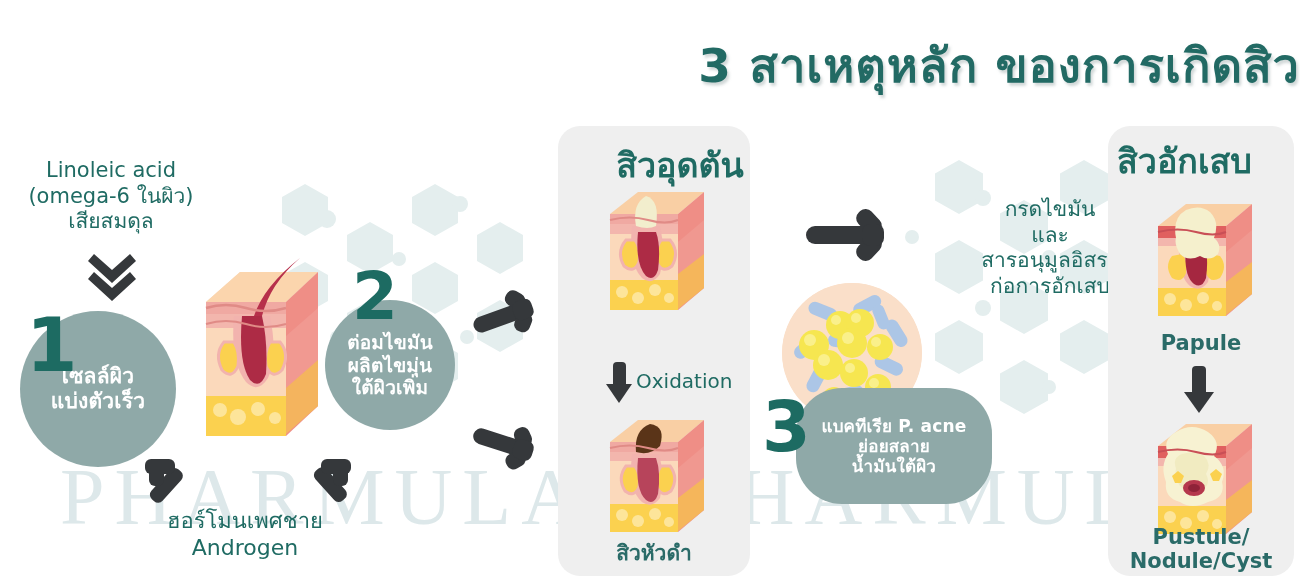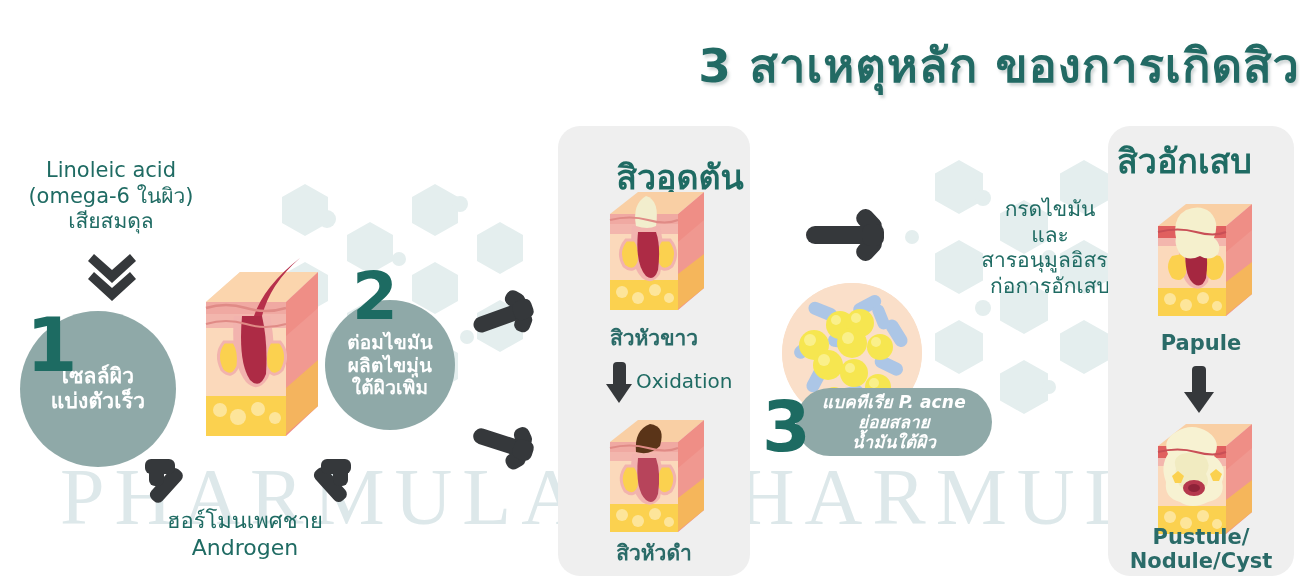--- a/index.html
+++ b/index.html
@@ -213,21 +213,21 @@
     <g fill="#35383b" transform="rotate(18 37 28)">
       <rect x="4" y="20" width="52" height="16" rx="8"></rect>
       <rect x="44" y="6" width="16" height="20" rx="7" transform="rotate(-42 52 16)"></rect>
       <rect x="44" y="30" width="16" height="20" rx="7" transform="rotate(42 52 40)"></rect>
       <rect x="46" y="18" width="20" height="20" rx="7"></rect>
     </g>
   </svg>
 
   <div class="panel" style="left:558px;top:126px;width:192px;height:450px;"></div>
 
-  <div class="panel-title" style="left:558px;top:150px;width:216px;padding-left:28px;">สิวอุดตัน</div>
+  <div class="panel-title" style="left:558px;top:138px;width:216px;padding-left:28px;">สิวอุดตัน</div>
 
   <svg class="skinblock" style="left:592px;top:182px;" width="120" height="145" viewBox="0 0 120 145">
     <path d="M18 32 L46 10 L112 10 L86 32 Z" fill="#f9cfa4"></path>
     <path d="M86 32 L112 10 L112 106 L86 128 Z" fill="#ef8e86"></path>
     <path d="M86 60 L112 38 L112 106 L86 128 Z" fill="#f2a29a" opacity=".5"></path>
     <path d="M86 92 L112 72 L112 106 L86 127 Z" fill="#f5b955" opacity=".9"></path>
     <path d="M18 32 L86 32 L86 46 L18 46 Z" fill="#f0a9a2"></path>
     <path d="M18 42 L86 42 L86 54 L18 54 Z" fill="#f3b6ad"></path>
     <rect x="18" y="52" width="68" height="46" fill="#fbd9bb"></rect>
     <path d="M18 98 L86 98 L86 128 L18 128 Z" fill="#fbd14f"></path>
@@ -236,21 +236,20 @@
     <circle cx="63" cy="108" r="6" fill="#fde59a"></circle>
     <circle cx="77" cy="116" r="5" fill="#fde59a"></circle>
     <path d="M40 44 Q36 82 50 96 Q60 104 68 92 Q74 70 68 44 Z" fill="#f2b3ae"></path>
     <path d="M34 58 Q24 70 32 84 Q42 92 47 80 Q49 66 43 58 Z" fill="#fbd14f" stroke="#f2b3ae" stroke-width="3"></path>
     <path d="M78 58 Q88 70 80 84 Q70 92 65 80 Q63 66 69 58 Z" fill="#fbd14f" stroke="#f2b3ae" stroke-width="3"></path>
     <path d="M46 50 Q43 82 54 94 Q62 100 66 88 Q69 64 64 50 Z" fill="#ad2b45"></path>
     <path d="M44 44 Q40 22 54 14 Q68 18 64 44 Q56 48 44 44 Z" fill="#f2eecd"></path>
     <path d="M18 38 Q38 33 56 38 T86 38" stroke="#e08b86" stroke-width="2" fill="none"></path>
   </svg>
 
-  <div class="panel-label" style="left:558px;top:326px;width:192px;">สิวหัวขาว</div>
 
   <svg class="arrow" style="left:604px;top:362px;" width="30" height="42" viewBox="0 0 30 42">
     <g fill="#35383b">
       <rect x="9" y="0" width="13" height="26" rx="4"></rect>
       <path d="M2 22 L28 22 L15 41 Z"></path>
     </g>
   </svg>
   <div class="teal-text" style="left:636px;top:369px;width:110px;font-size:20px;text-align:left;">Oxidation</div>
 
   <svg class="skinblock" style="left:594px;top:412px;" width="118" height="132" viewBox="0 0 118 132">
@@ -313,21 +312,21 @@
         <circle cx="68" cy="85" r="5" fill="#fbf39a" opacity=".8"></circle>
       <circle cx="98" cy="64" r="13" fill="#f6e650"></circle>
         <circle cx="94" cy="59" r="5" fill="#fbf39a" opacity=".8"></circle>
       <circle cx="96" cy="104" r="13" fill="#f6e650"></circle>
         <circle cx="92" cy="100" r="5" fill="#fbf39a" opacity=".8"></circle>
       <circle cx="52" cy="116" r="12" fill="#f6e650"></circle>
         <circle cx="48" cy="112" r="4" fill="#fbf39a" opacity=".8"></circle>
     </g>
   </svg>
 
-  <div class="circle" style="left:796px;top:388px;width:196px;height:68px;border-radius:46px;font-style:italic;">
+  <div class="circle" style="left:796px;top:388px;width:196px;height:116px;border-radius:46px;">
     <div class="circle-text" style="font-size:17px;">
       <div>แบคทีเรีย P. acne</div>
       <div>ย่อยสลาย</div>
       <div>น้ำมันใต้ผิว</div>
     </div>
   </div>
   <div class="bignum" style="left:762px;top:392px;font-size:70px;">3</div>
 
   <div class="teal-text" style="left:930px;top:197px;width:240px;font-size:21px;">
     <div>กรดไขมัน</div>

